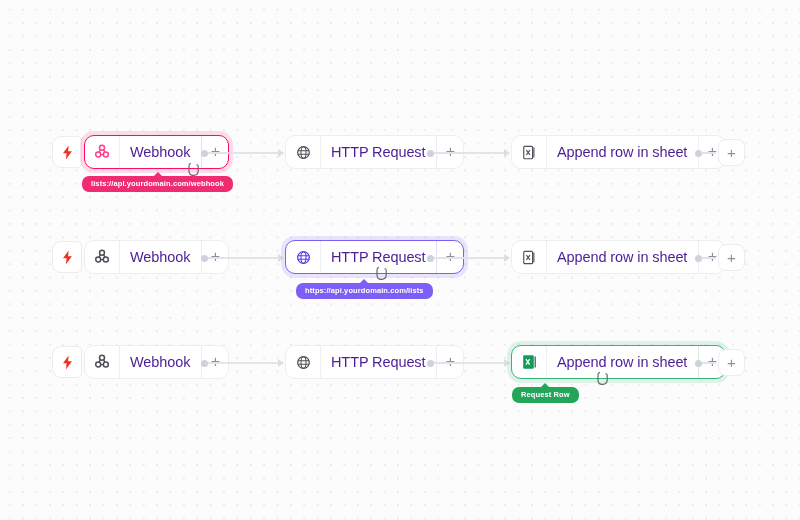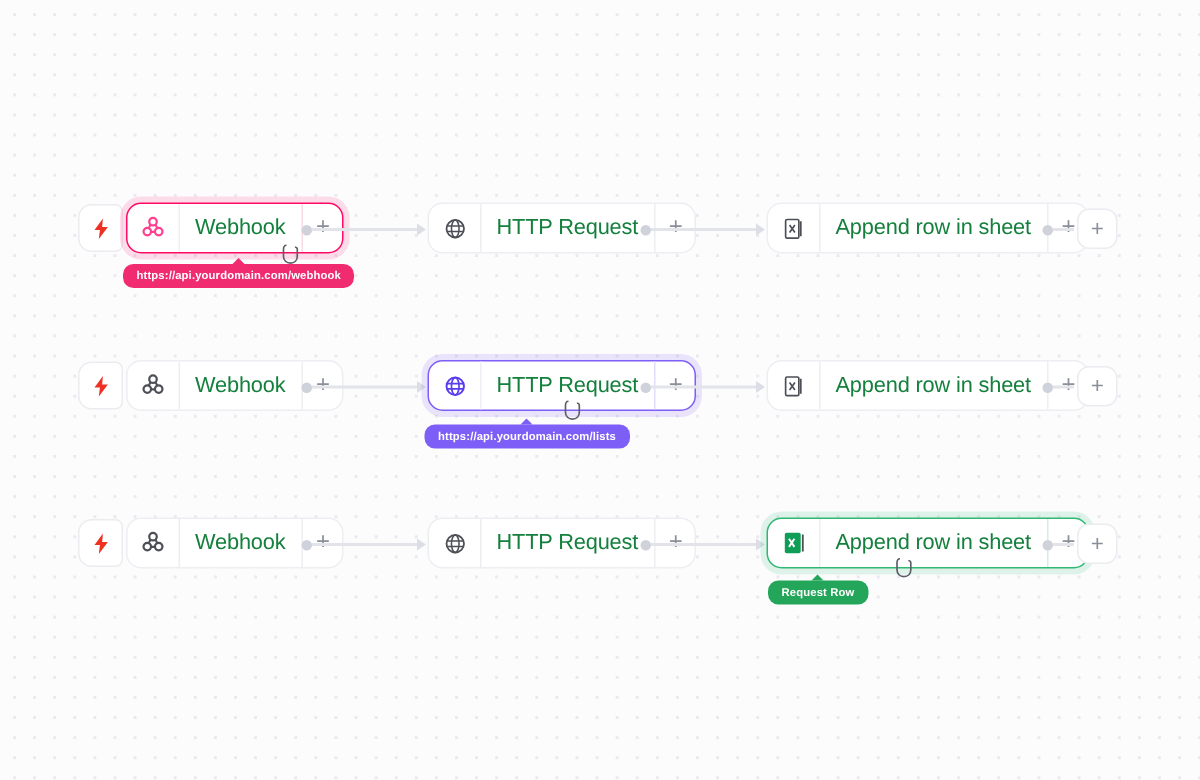--- a/index.html
+++ b/index.html
@@ -64,21 +64,21 @@
   .node .node-icon {
     width: 34px;
     height: 32px;
     display: flex;
     align-items: center;
     justify-content: center;
     flex: 0 0 auto;
   }
   .node .node-label {
     font-size: 14.5px;
-    color: #15803d;
+    color: #4c1d95;
     white-space: nowrap;
     padding: 0 11px 0 10px;
     border-left: 1px solid #eceef2;
     line-height: 32px;
     letter-spacing: -0.1px;
   }
   .node .node-plus {
     width: 26px;
     height: 32px;
     display: flex;
@@ -255,21 +255,21 @@
 
   <div class="conn stub" style="left:695px; top:12px;">
     <span class="dot"></span>
     <span class="line"></span>
   </div>
 
   <div class="tail-plus" style="left:718px; top:4px;">+</div>
 </div>
 
 <div class="tag pink" style="left:82px; top:176px;">
-  <span>https://api.yourdomain.com/webhook</span>
+  <span>lists://api.yourdomain.com/webhook</span>
 </div>
 
 <svg class="cursor" style="left:188px; top:162px;" viewBox="0 0 13 15">
   <path d="M3.0 1.5 C1.6 1.5 1.0 2.6 1.0 4.2 V9.0 C1.0 11.6 3.0 13.4 5.6 13.4 C8.4 13.4 10.2 11.6 10.2 8.8 V4.4 C10.2 3.2 9.4 2.6 8.6 2.9" fill="none" stroke="#5a5d66" stroke-width="1.1"></path>
 </svg>
 
 <div class="row" id="row-1">
 
   <div class="trigger-chip" style="left:52px; top:1px;">
     <svg width="13" height="15" viewBox="0 0 13 15">
@@ -327,21 +327,21 @@
   </div>
 
   <div class="conn stub" style="left:695px; top:12px;">
     <span class="dot"></span>
     <span class="line"></span>
   </div>
 
   <div class="tail-plus" style="left:718px; top:4px;">+</div>
 </div>
 
-<div class="tag purple" style="left:283px; top:283px;">
+<div class="tag purple" style="left:296px; top:283px;">
   <span>https://api.yourdomain.com/lists</span>
 </div>
 
 <svg class="cursor" style="left:376px; top:266px;" viewBox="0 0 13 15">
   <path d="M3.0 1.5 C1.6 1.5 1.0 2.6 1.0 4.2 V9.0 C1.0 11.6 3.0 13.4 5.6 13.4 C8.4 13.4 10.2 11.6 10.2 8.8 V4.4 C10.2 3.2 9.4 2.6 8.6 2.9" fill="none" stroke="#5a5d66" stroke-width="1.1"></path>
 </svg>
 
 <div class="row" id="row-2">
 
   <div class="trigger-chip" style="left:52px; top:1px;">

